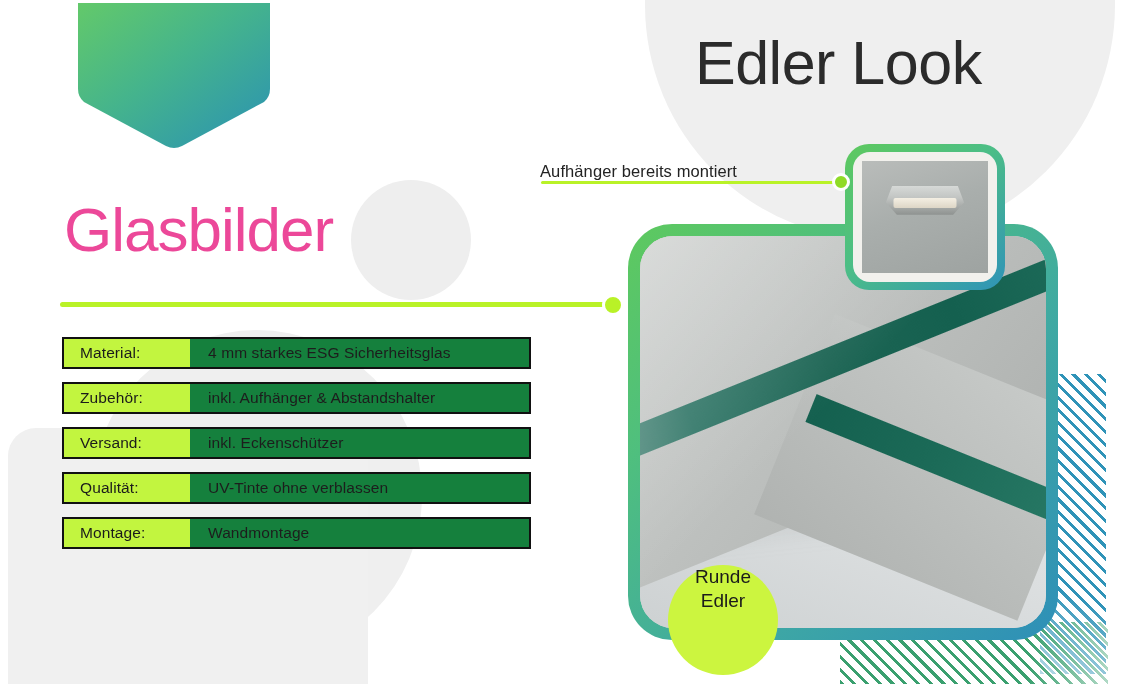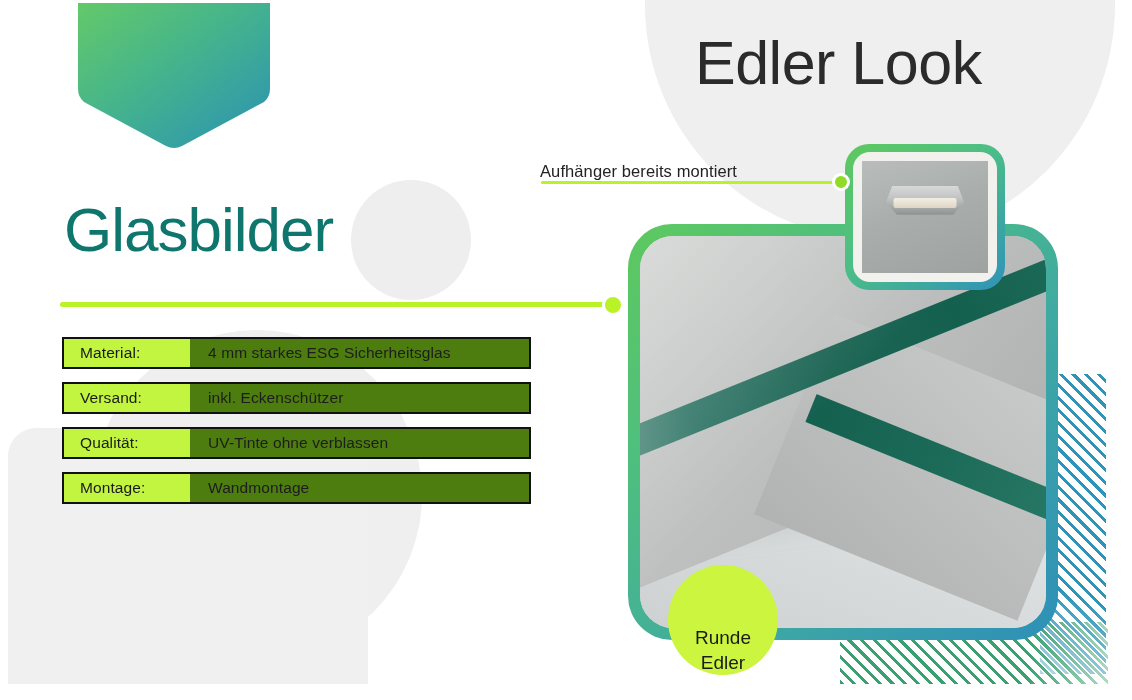--- a/index.html
+++ b/index.html
@@ -42,21 +42,21 @@
   #shield{
     position:absolute;left:78px;top:3px;width:192px;height:146px;z-index:5;
   }
   #shield svg{display:block;width:100%;height:100%;}
 
   
   #page-title{
     position:absolute;left:64px;top:196px;z-index:6;
     font-size:62px;line-height:1.1;
     letter-spacing:-1px;
-    color:#0f766e;
+    color:#ec4899;
     font-weight:400;
     white-space:nowrap;
   }
 
   
   #title-rule{
     position:absolute;left:60px;top:302px;width:550px;height:5px;
     background:#b9f227;z-index:6;border-radius:3px;
   }
   #title-rule-dot{
@@ -65,21 +65,21 @@
     border:3px solid #ffffff;box-sizing:border-box;
   }
 
   
   #spec-table{
     position:absolute;left:62px;top:337px;width:469px;z-index:6;
   }
   .spec-row{
     display:flex;align-items:stretch;
     border:2.5px solid #111111;
-    background:#4d7c0f;
+    background:#15803d;
     margin-bottom:13px;
     height:32px;
     box-sizing:border-box;
   }
   .spec-label{
     background:#c2f53f;
     width:126px;
     flex:0 0 126px;
     display:flex;align-items:center;
     padding-left:16px;
@@ -158,21 +158,21 @@
   #glass-photo .sheen{
     position:absolute;inset:0;
     background:linear-gradient(135deg,rgba(255,255,255,.28) 0%,rgba(255,255,255,0) 45%);
     pointer-events:none;
   }
 
   
   #runde-ecken-badge{
     position:absolute;left:668px;top:565px;width:110px;height:110px;
     border-radius:50%;background:#ccf53f;z-index:12;
-    display:flex;flex-direction:column;align-items:center;justify-content:flex-end;
+    display:flex;flex-direction:column;align-items:center;justify-content:flex-start;
     font-size:19px;color:#1b1b1b;line-height:1.28;text-align:center;
   }
 
   
   #hanger-inset{
     position:absolute;left:845px;top:144px;width:160px;height:146px;z-index:10;
     border-radius:24px;padding:8px;box-sizing:border-box;
     background:linear-gradient(140deg,#5ec95e 0%,#4cbe86 45%,#2f93b8 100%);
   }
   #hanger-inset-mat{
@@ -265,20 +265,24 @@
   <div id="title-rule"></div>
   <div id="title-rule-dot"></div>
 
   <div id="spec-table">
 
     <div class="spec-row">
       <div class="spec-label">Material:</div>
       <div class="spec-value">4 mm starkes ESG Sicherheitsglas</div>
     </div>
 
+    <div class="spec-row">
+      <div class="spec-label">Zubehör:</div>
+      <div class="spec-value">inkl. Aufhänger &amp; Abstandshalter</div>
+    </div>
 
     <div class="spec-row">
       <div class="spec-label">Versand:</div>
       <div class="spec-value">inkl. Eckenschützer</div>
     </div>
 
     <div class="spec-row">
       <div class="spec-label">Qualität:</div>
       <div class="spec-value">UV-Tinte ohne verblassen</div>
     </div>

